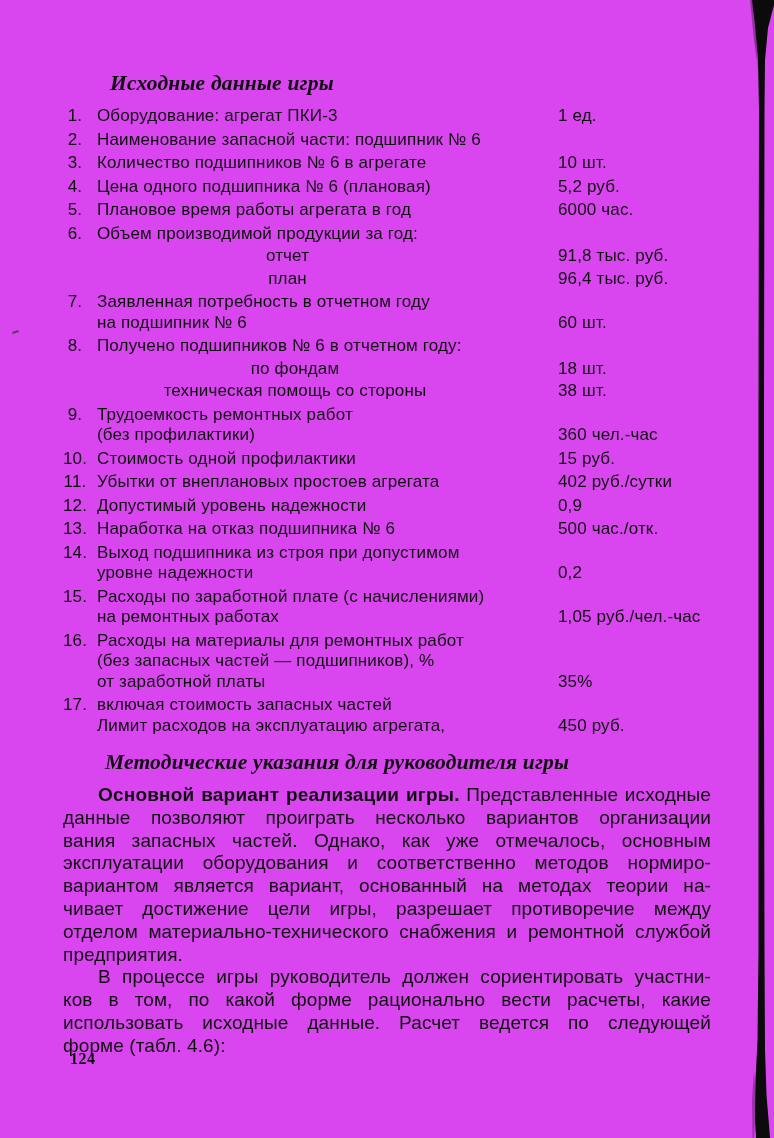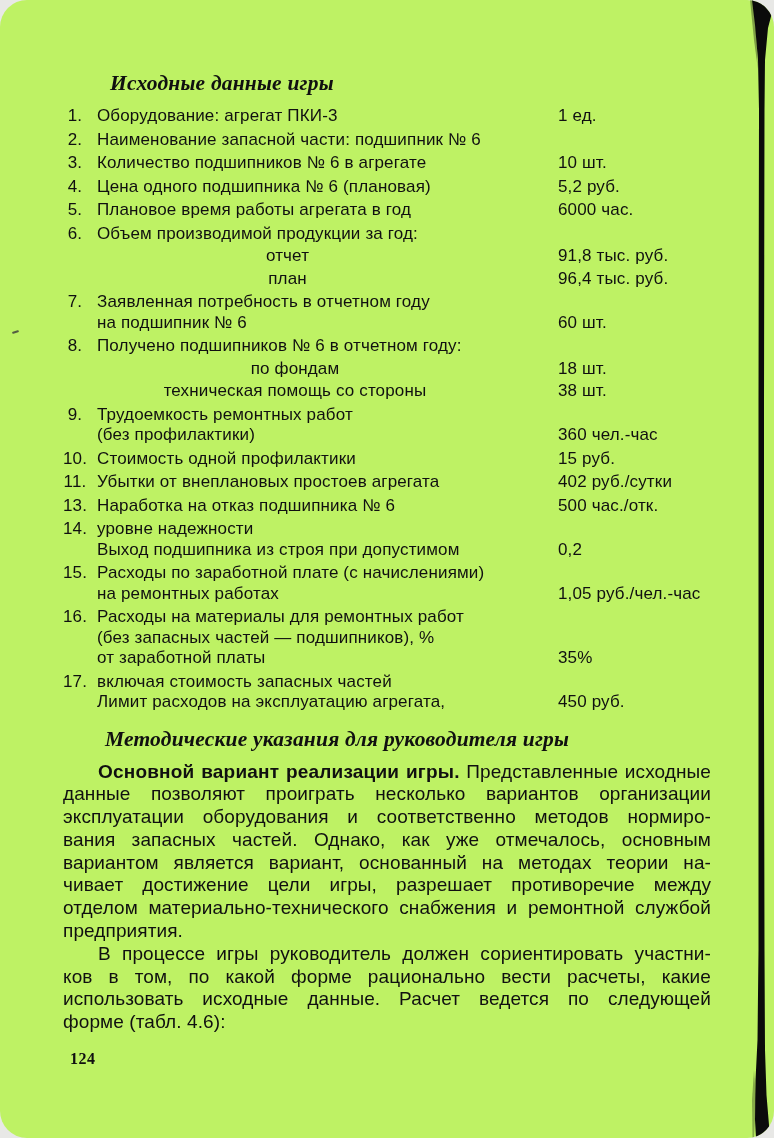--- a/index.html
+++ b/index.html
@@ -1,23 +1,22 @@
 <!DOCTYPE html>
 <html lang="ru"><head>
 <meta charset="utf-8">
 <style>
   html,body{margin:0;padding:0;background:#e8e8e6;}
   .page{
     position:relative;
     width:774px;height:1138px;
-    background:#bef264;
+    background:#d946ef;
     color:#101010;
     overflow:hidden;
     font-family:"Liberation Sans",sans-serif;
-    border-radius:27px;
   }
   .content{padding:71px 63px 0 63px;}
 
   
   .sect-title{
     font-family:"Liberation Serif","DejaVu Serif",serif;
     font-style:italic;font-weight:bold;
     font-size:21.5px;line-height:24px;
     margin:0 0 11px 47px;
     letter-spacing:.2px;
@@ -152,28 +151,33 @@
           <span class="num">10.</span>
           <span class="lbl">Стоимость одной профилактики</span>
           <span class="val">15 руб.</span>
         </div>
         <div class="item">
           <span class="num">11.</span>
           <span class="lbl">Убытки от внеплановых простоев агрегата</span>
           <span class="val">402 руб./сутки</span>
         </div>
         <div class="item">
+          <span class="num">12.</span>
+          <span class="lbl">Допустимый уровень надежности</span>
+          <span class="val">0,9</span>
+        </div>
+        <div class="item">
           <span class="num">13.</span>
           <span class="lbl">Наработка на отказ подшипника № 6</span>
           <span class="val">500 час./отк.</span>
         </div>
         <div class="item">
           <span class="num">14.</span>
+          <span class="lbl">Выход подшипника из строя при допустимом</span>
           <span class="lbl">уровне надежности</span>
-          <span class="lbl">Выход подшипника из строя при допустимом</span>
           <span class="val">0,2</span>
         </div>
         <div class="item">
           <span class="num">15.</span>
           <span class="lbl">Расходы по заработной плате (с начислениями)</span>
           <span class="lbl">на ремонтных работах</span>
           <span class="val">1,05 руб./чел.-час</span>
         </div>
         <div class="item">
           <span class="num">16.</span>
@@ -188,22 +192,22 @@
           <span class="lbl">Лимит расходов на эксплуатацию агрегата,</span>
           <span class="val">450 руб.</span>
         </div>
       </div>
 
     <h2 class="sect-title second">Методические указания для руководителя игры</h2>
 
     <div class="paras">
         <div class="pline first"><b>Основной вариант реализации игры.</b> <span>Представленные исходные</span></div>
         <div class="pline">данные позволяют проиграть несколько вариантов организации</div>
+        <div class="pline">вания запасных частей. Однако, как уже отмечалось, основным</div>
         <div class="pline">эксплуатации оборудования и соответственно методов нормиро-</div>
-        <div class="pline">вания запасных частей. Однако, как уже отмечалось, основным</div>
         <div class="pline">вариантом является вариант, основанный на методах теории на-</div>
         <div class="pline">чивает достижение цели игры, разрешает противоречие между</div>
         <div class="pline">отделом материально-технического снабжения и ремонтной службой</div>
         <div class="pline last">предприятия.</div>
         <div class="pline first">В процессе игры руководитель должен сориентировать участни-</div>
         <div class="pline">ков в том, по какой форме рационально вести расчеты, какие</div>
         <div class="pline">использовать исходные данные. Расчет ведется по следующей</div>
         <div class="pline last">форме (табл. 4.6):</div>
       </div>
   </div>

